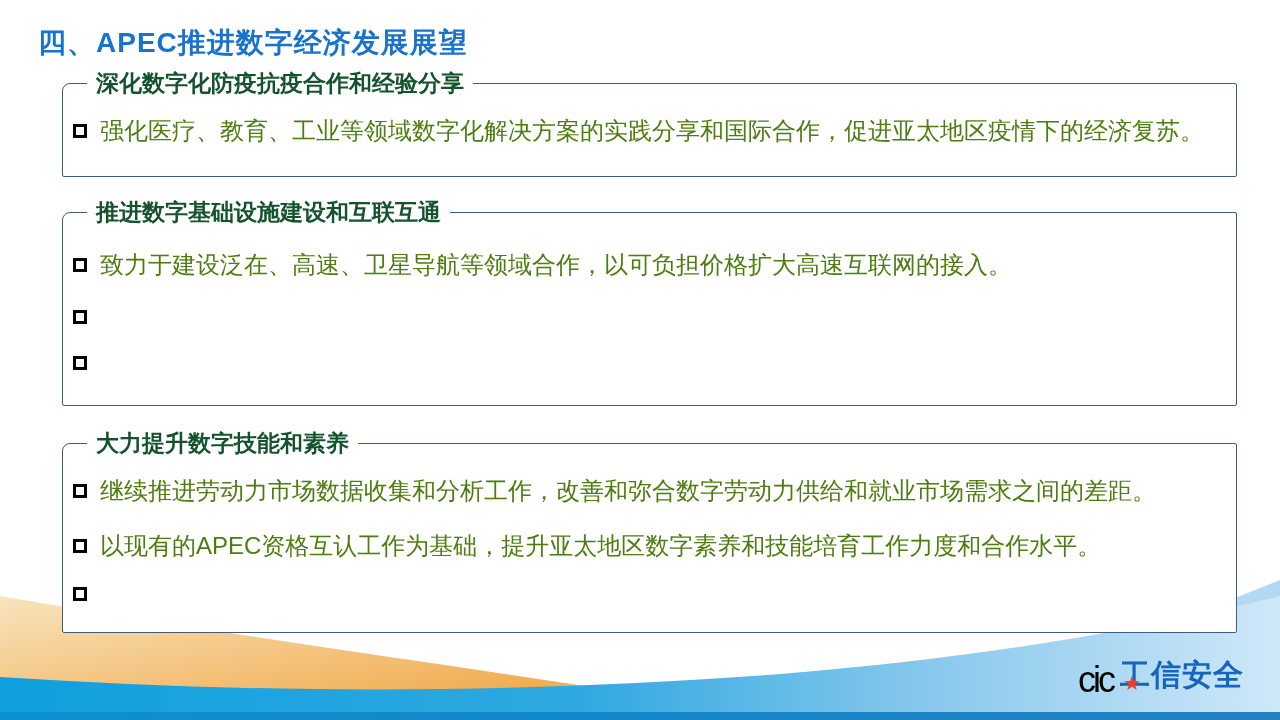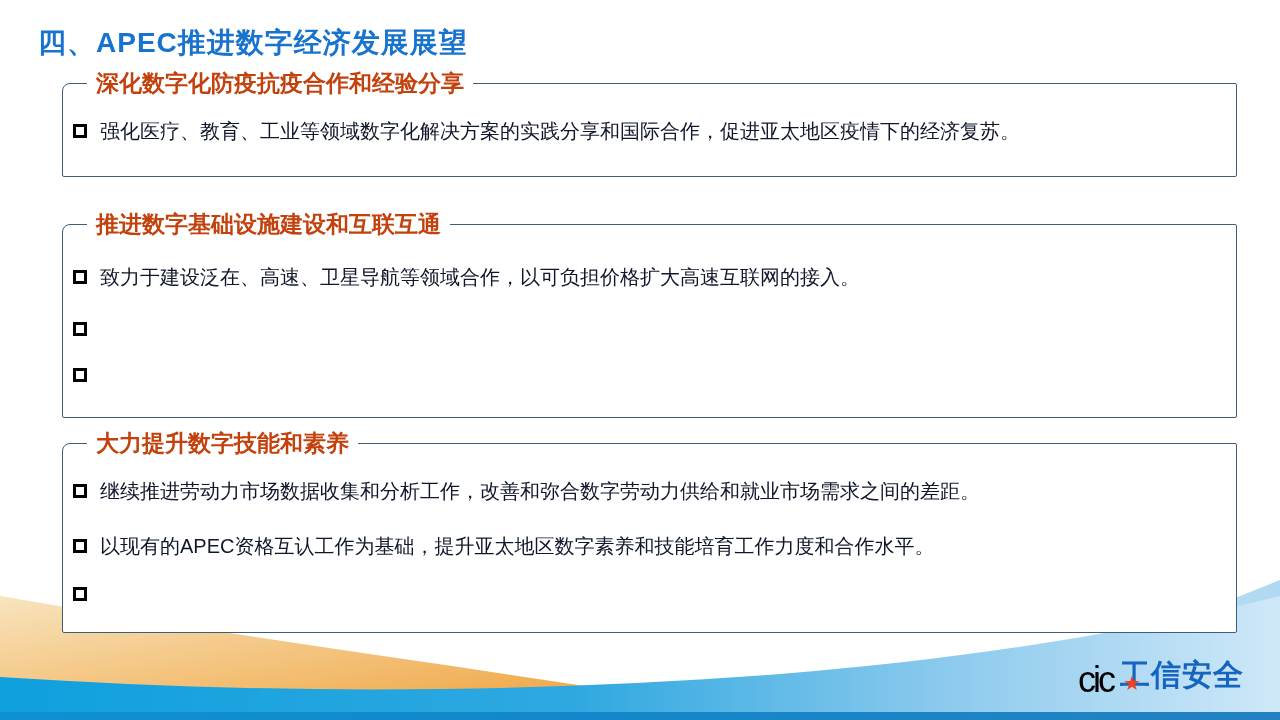--- a/index.html
+++ b/index.html
@@ -23,37 +23,37 @@
 
   
   .section-box {
     position: absolute; left: 62px; width: 1175px; z-index: 1;
     border: 1.5px solid #3E5C7E; background: #ffffff;
     border-radius: 8px 2px 2px 2px;
     display: flex; flex-direction: column; justify-content: space-evenly;
     padding: 6px 14px 4px 10px;
   }
   .box-1 { top: 83px;  height: 94px;  }
-  .box-2 { top: 224px; height: 194px; }
+  .box-2 { top: 212px; height: 194px; }
   .box-3 { top: 443px; height: 190px; }
 
   .section-header {
     position: absolute; top: -16px; left: 24px;
     background: #ffffff; padding: 0 9px;
-    font-size: 23px; font-weight: bold; color: #c2410c;
+    font-size: 23px; font-weight: bold; color: #14532d;
     white-space: nowrap; line-height: 30px;
   }
 
   .bullet-row { display: flex; align-items: center; }
   .bullet-square {
     width: 14px; height: 14px; border: 3px solid #000000;
     margin: 0 13px 0 0; flex-shrink: 0;
   }
   .bullet-text {
-    font-size: 20px; color: #0f172a; white-space: nowrap; line-height: 28px;
+    font-size: 24px; color: #4d7c0f; white-space: nowrap; line-height: 28px;
   }
 
   
   .logo { position: absolute; left: 1078px; top: 658px; z-index: 3;
           display: flex; align-items: flex-end; }
   .logo-latin {
     font-size: 36px; font-weight: normal; color: #000000;
     letter-spacing: -3px; line-height: 44px; position: relative;
   }
   .logo-star {

